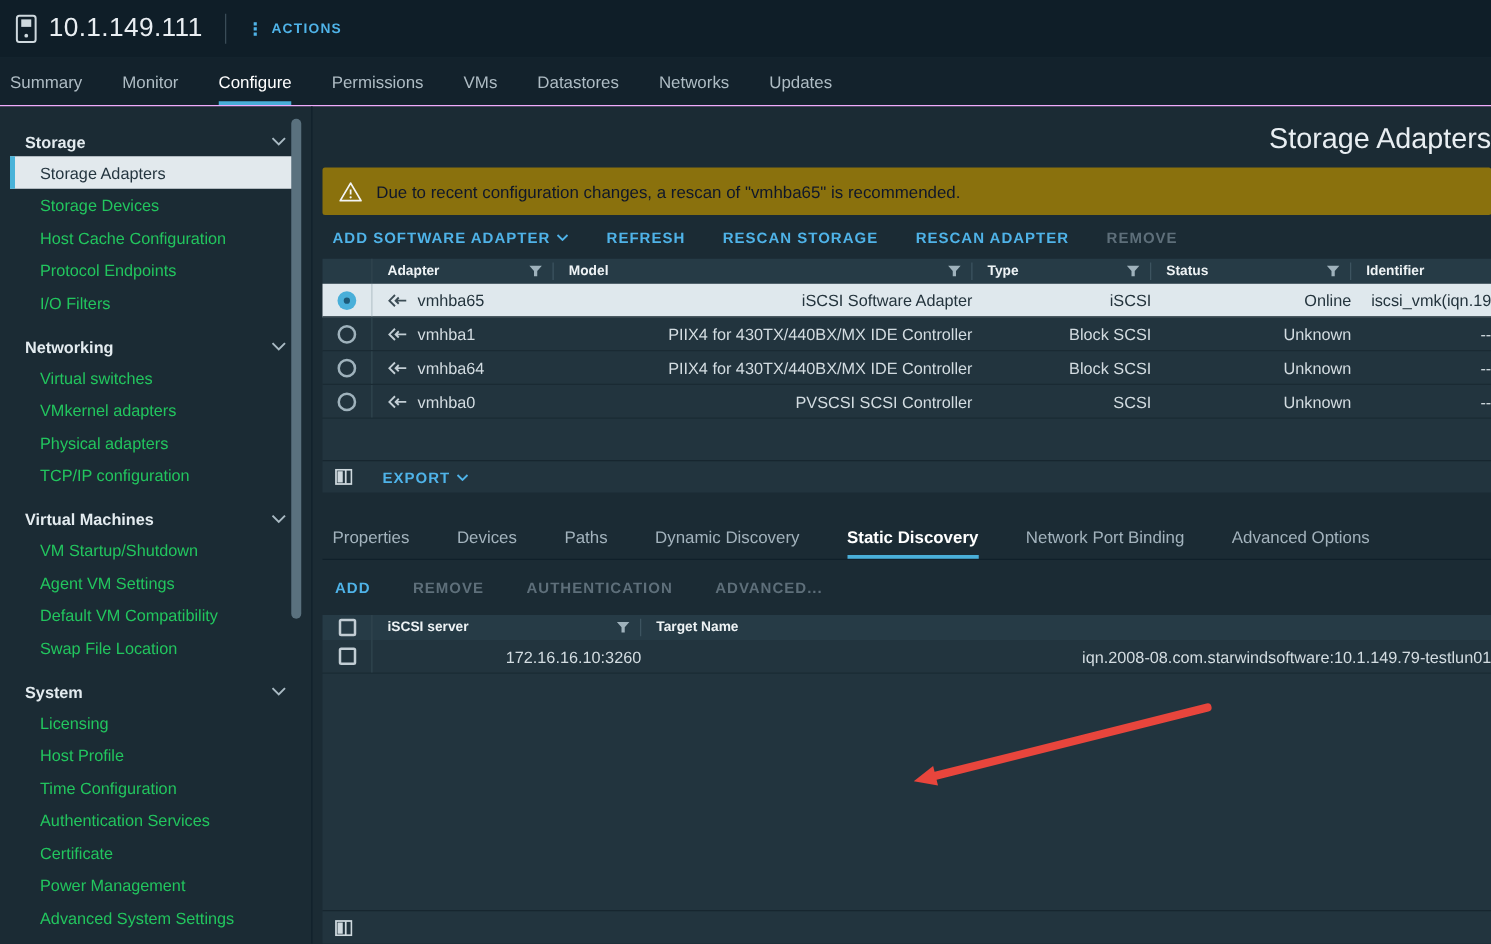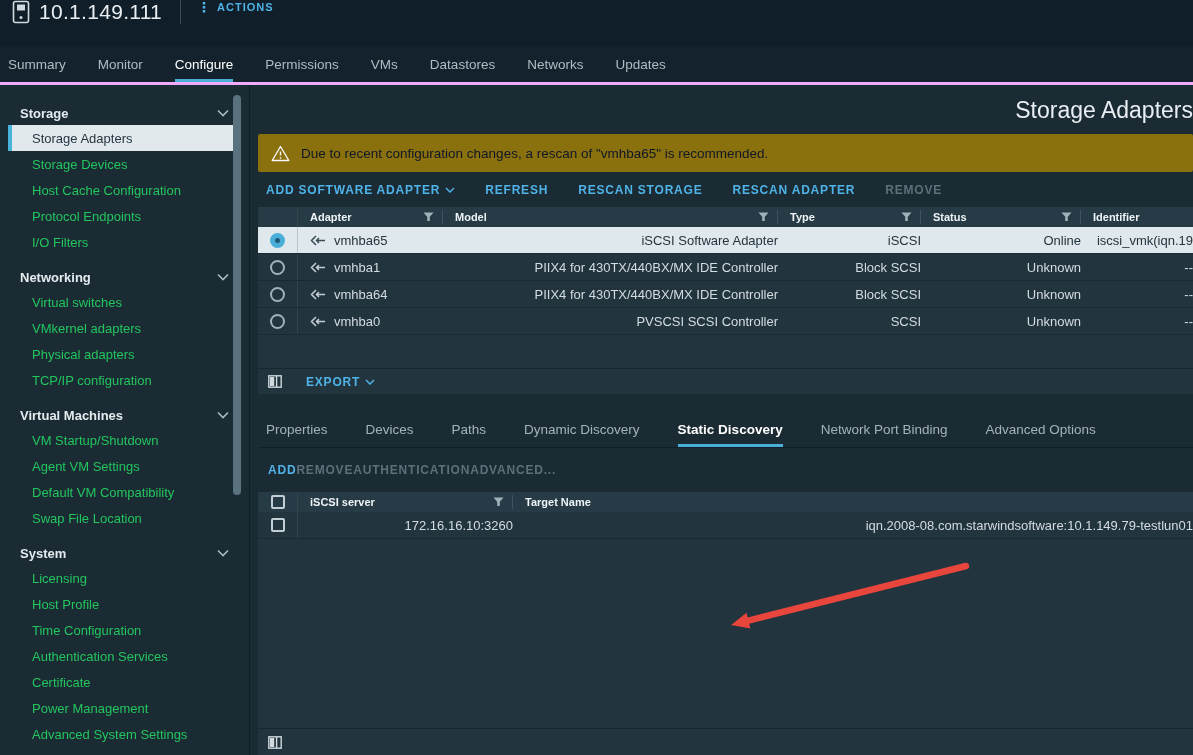--- a/index.html
+++ b/index.html
@@ -2,29 +2,29 @@
 <html><head>
 <meta charset="utf-8">
 <style>
   * { margin:0; padding:0; box-sizing:border-box; }
   html,body { width:1193px; height:755px; overflow:hidden; }
   body {
     font-family:"Liberation Sans","DejaVu Sans",sans-serif;
     background:#1b2b34; color:#c6d2d8; position:relative;
   }
   
-  .topbar { height:46px; background:#0f1e28; display:flex; align-items:flex-start; padding-left:12px; }
+  .topbar { height:46px; background:#0f1e28; display:flex; align-items:center; padding-left:12px; }
   .host-icon { width:18px; height:24px; margin-right:9px; }
   .host-ip { font-size:21px; color:#e9eef2; font-weight:400; letter-spacing:.3px; }
   .topbar-divider { width:1px; height:24px; background:#3a4c57; margin:0 16px 0 18px; }
   .actions-btn { display:flex; align-items:center; gap:6px; cursor:pointer; }
   .kebab { color:#4fb3e8; font-size:14px; font-weight:700; line-height:1; }
   .actions-label { color:#4fb3e8; font-size:11px; font-weight:700; letter-spacing:1px; }
   
-  .tabbar { height:39px; background:#13222c; display:flex; align-items:stretch; gap:32px; padding-left:8px; border-bottom:3px solid #f0abfc; }
+  .tabbar { height:39px; background:#13222c; display:flex; align-items:stretch; gap:32px; padding-left:8px; border-bottom:1px solid #f0abfc; }
   .tab { display:flex; align-items:center; font-size:13.5px; color:#aebcc4; cursor:pointer; border-bottom:3px solid transparent; padding-top:3px; }
   .tab.active { color:#ffffff; border-bottom-color:#49afd9; }
   
   .layout { display:flex; height:670px;text-align:right; }
   .sidebar { width:250px; position:relative; border-right:1px solid #10202a; padding-top:6px; overflow:hidden; flex:none; }
   .nav-header { height:24px; margin-top:10px; padding:0 20px; display:flex; align-items:center; justify-content:space-between; font-size:13px; font-weight:700; color:#e3ebef; cursor:pointer; }
   .nav-item { height:26px; display:flex; align-items:center; padding-left:32px; font-size:13px; color:#22c55e; cursor:pointer; white-space:nowrap; }
   .nav-item.selected { background:#e2e9ed; color:#253640; border-left:4px solid #49b3d9; margin-left:8px; margin-right:12px; padding-left:20px; }
   .chev { width:12px; height:8px; }
   .scroll-thumb { position:absolute; right:8px; top:10px; width:8px; height:400px; background:#5a717e; border-radius:4px; }
@@ -55,21 +55,21 @@
   .radio { width:15px; height:15px; border-radius:50%; border:2px solid #9fb2bc; }
   .radio.on { border:none; background:#49afd9; position:relative; }
   .radio.on::after { content:""; position:absolute; left:5px; top:5px; width:5px; height:5px; border-radius:50%; background:#1d5a78; }
   .checkbox { width:14px; height:14px; border:2px solid #c2cdd4; border-radius:2px; background:transparent; }
   .empty-strip { height:33px; background:#22343e; }
   .foot-bar { height:26px; background:#22343e; border-top:1px solid #17262f; display:flex; align-items:center; gap:24px; padding-left:10px; }
   
   .subtabs { margin-top:18px; height:36px; display:flex; gap:38px; padding-left:8px; border-bottom:1px solid #10202a; flex:none; }
   .subtab { font-size:13.5px; color:#a3b3bd; display:flex; align-items:center; cursor:pointer; border-bottom:3px solid transparent; padding-top:2px; }
   .subtab.active { color:#ffffff; font-weight:600; border-bottom-color:#49afd9; }
-  .toolbar2 { height:44px; display:flex; align-items:center; padding-left:10px; flex:none; }
+  .toolbar2 { height:44px; display:flex; align-items:center; gap:34px; padding-left:10px; flex:none; }
   .c-check { width:40px; flex:none; display:flex; align-items:center; justify-content:center; border-right:1px solid #31454f; align-self:stretch; }
   .c-server { width:215px; flex:none; }
   .c-target { flex:1; min-width:0; }
   .static-empty { flex:1; background:#22343e; }
   .bottom-bar { height:27px; background:#22343e; border-top:1px solid #17262f; display:flex; align-items:center; padding-left:10px; flex:none; }
   
   .anno-arrow { position:absolute; left:450px; top:450px; width:300px; height:115px; z-index:6; pointer-events:none; }
   svg.icon { display:block; }
 </style>
 </head>

